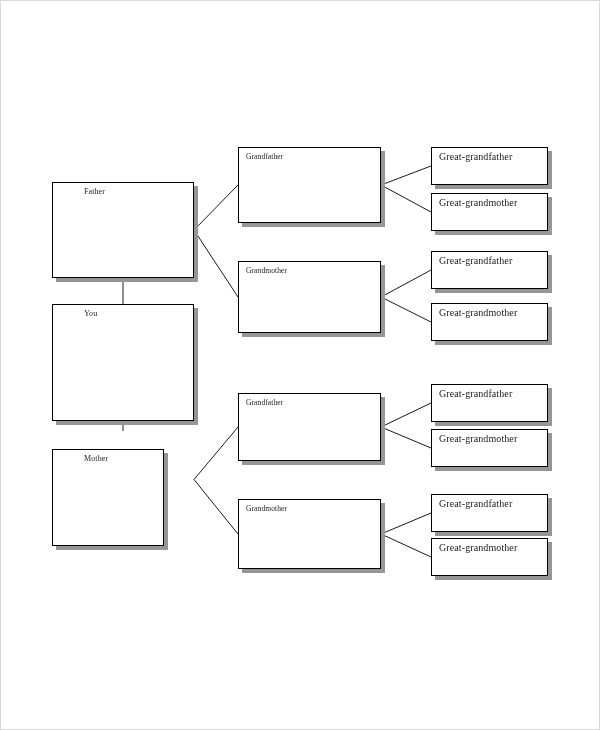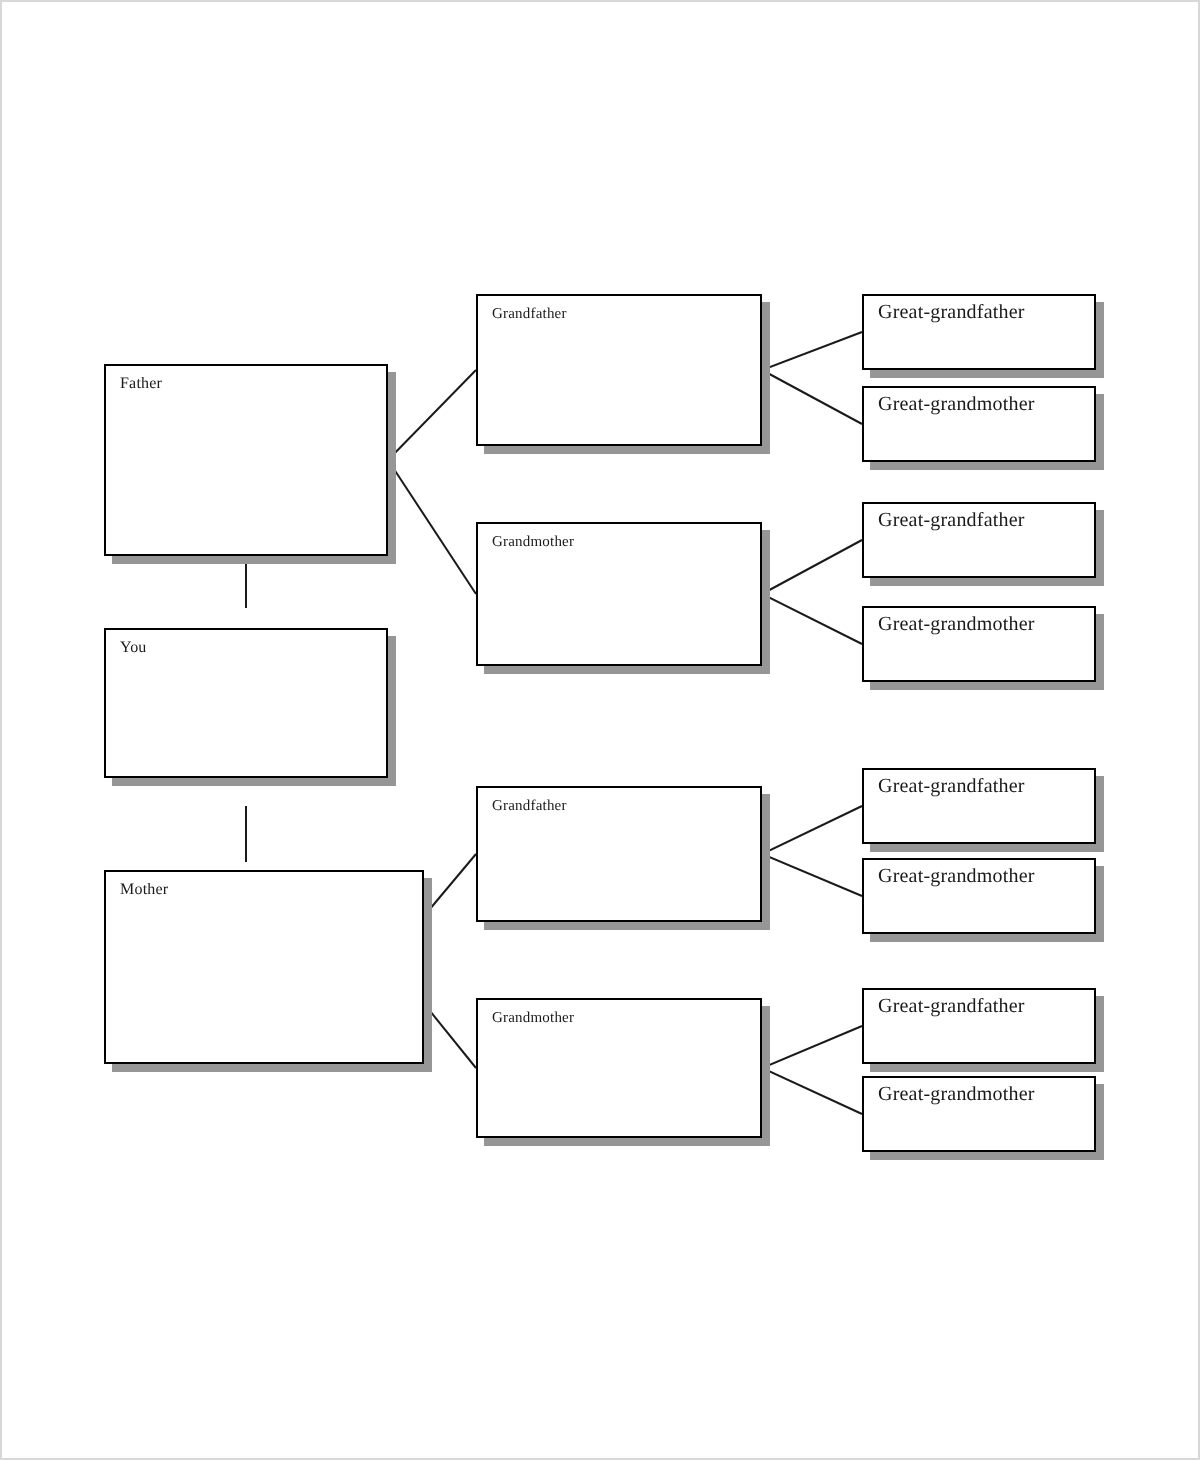--- a/index.html
+++ b/index.html
@@ -42,21 +42,21 @@
   .node .label {
     position: absolute;
     left: 7px;
     top: 3px;
     font-size: 8px;
     line-height: 11px;
     color: #1a1a1a;
     white-space: nowrap;
     letter-spacing: 0.1px;
   }
-  .node.gen1 .label { font-size: 8px; }
+  .node.gen1 .label { font-size: 8px; margin-left: 24px; }
   .node.gen2 .label { font-size: 7.5px; }
   .node.gen3 .label { font-size: 10px; }
 </style>
 </head>
 <body>
 
 <div id="page">
   <div id="canvas">
     <svg class="connectors" viewBox="0 0 600 730" xmlns="http://www.w3.org/2000/svg">
         <line x1="122" y1="277" x2="122" y2="303" stroke="#1a1a1a" stroke-width="1"></line>
@@ -70,24 +70,24 @@
         <line x1="380" y1="296" x2="430" y2="269" stroke="#1a1a1a" stroke-width="1"></line>
         <line x1="380" y1="296" x2="430" y2="321" stroke="#1a1a1a" stroke-width="1"></line>
         <line x1="380" y1="426" x2="430" y2="402" stroke="#1a1a1a" stroke-width="1"></line>
         <line x1="380" y1="426" x2="430" y2="447" stroke="#1a1a1a" stroke-width="1"></line>
         <line x1="380" y1="533" x2="430" y2="512" stroke="#1a1a1a" stroke-width="1"></line>
         <line x1="380" y1="533" x2="430" y2="556" stroke="#1a1a1a" stroke-width="1"></line>
       </svg>
   <div class="node gen1" style="left: 51px; top: 181px; width: 142px; height: 96px;">
         <div class="label">Father</div>
       </div>
-      <div class="node gen1" style="left: 51px; top: 313px; width: 142px; height: 75px;">
+      <div class="node gen1" style="left: 51px; top: 303px; width: 142px; height: 117px;">
         <div class="label">You</div>
       </div>
-      <div class="node gen1" style="left: 51px; top: 434px; width: 160px; height: 97px;">
+      <div class="node gen1" style="left: 51px; top: 448px; width: 112px; height: 97px;">
         <div class="label">Mother</div>
       </div>
       <div class="node gen2" style="left: 237px; top: 146px; width: 143px; height: 76px;">
         <div class="label">Grandfather</div>
       </div>
       <div class="node gen2" style="left: 237px; top: 260px; width: 143px; height: 72px;">
         <div class="label">Grandmother</div>
       </div>
       <div class="node gen2" style="left: 237px; top: 392px; width: 143px; height: 68px;">
         <div class="label">Grandfather</div>

